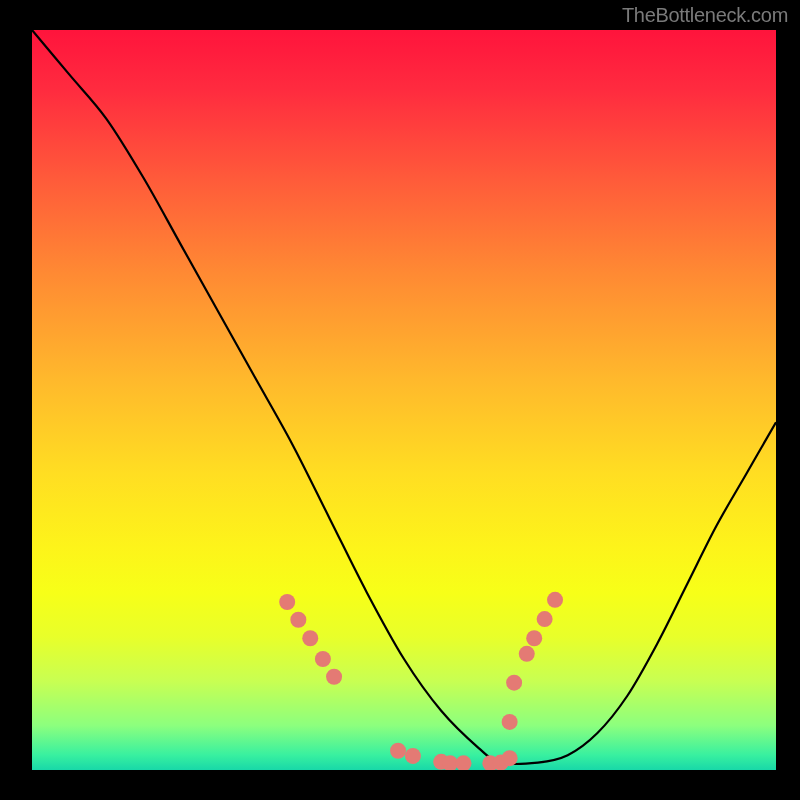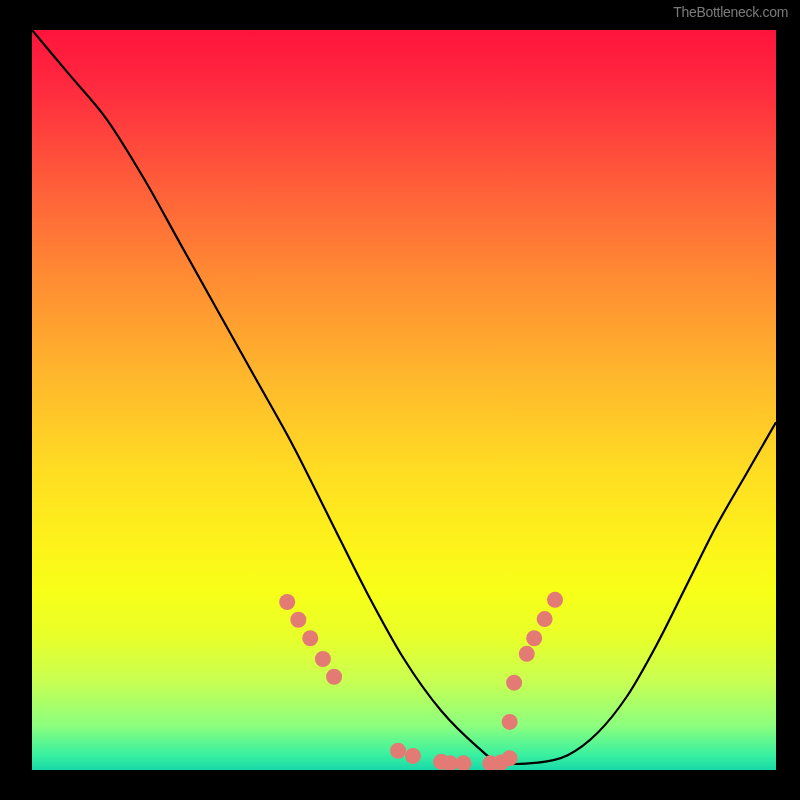--- a/index.html
+++ b/index.html
@@ -9,21 +9,21 @@
     background: #000;
     position: relative;
     font-family: Arial, sans-serif;
     overflow: hidden;
   }
   .watermark {
     position: absolute;
     top: 4px;
     right: 12px;
     color: #7a7a7a;
-    font-size: 14px;
+    font-size: 20px;
     font-weight: 500;
     letter-spacing: -0.3px;
     z-index: 10;
   }
   .chart-area {
     position: absolute;
     left: 32px;
     top: 30px;
     width: 744px;
     height: 740px;

